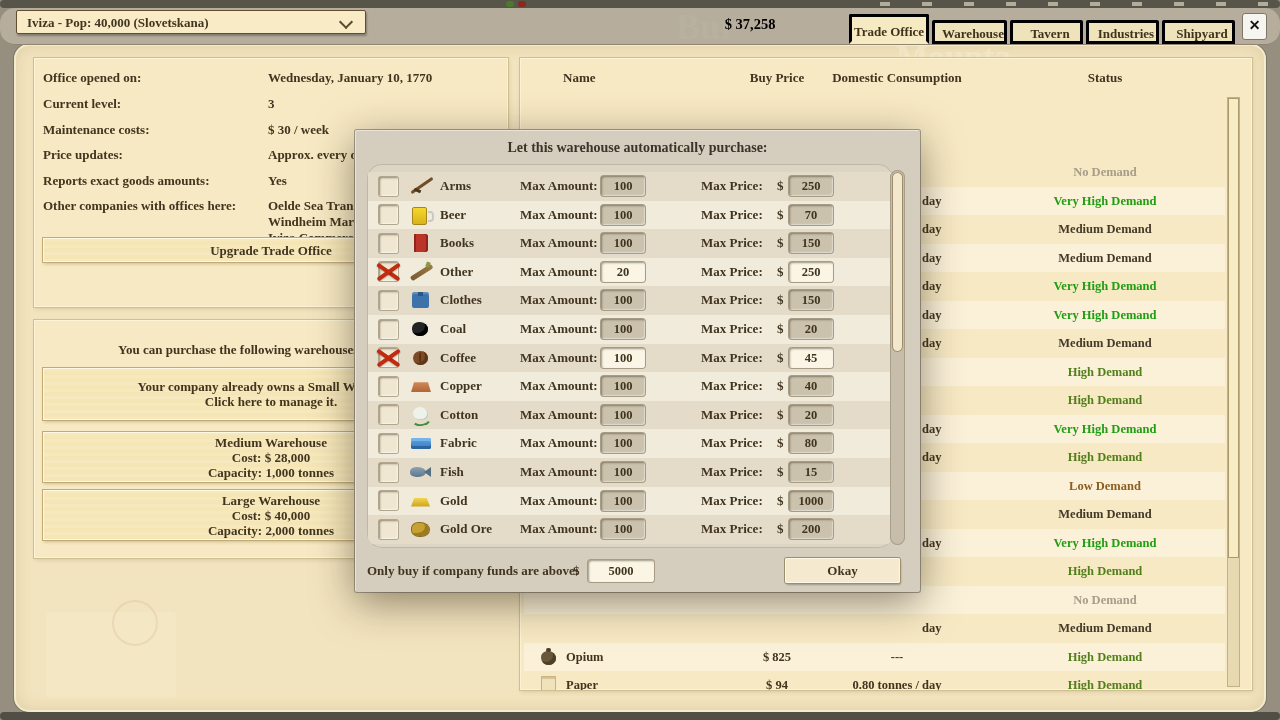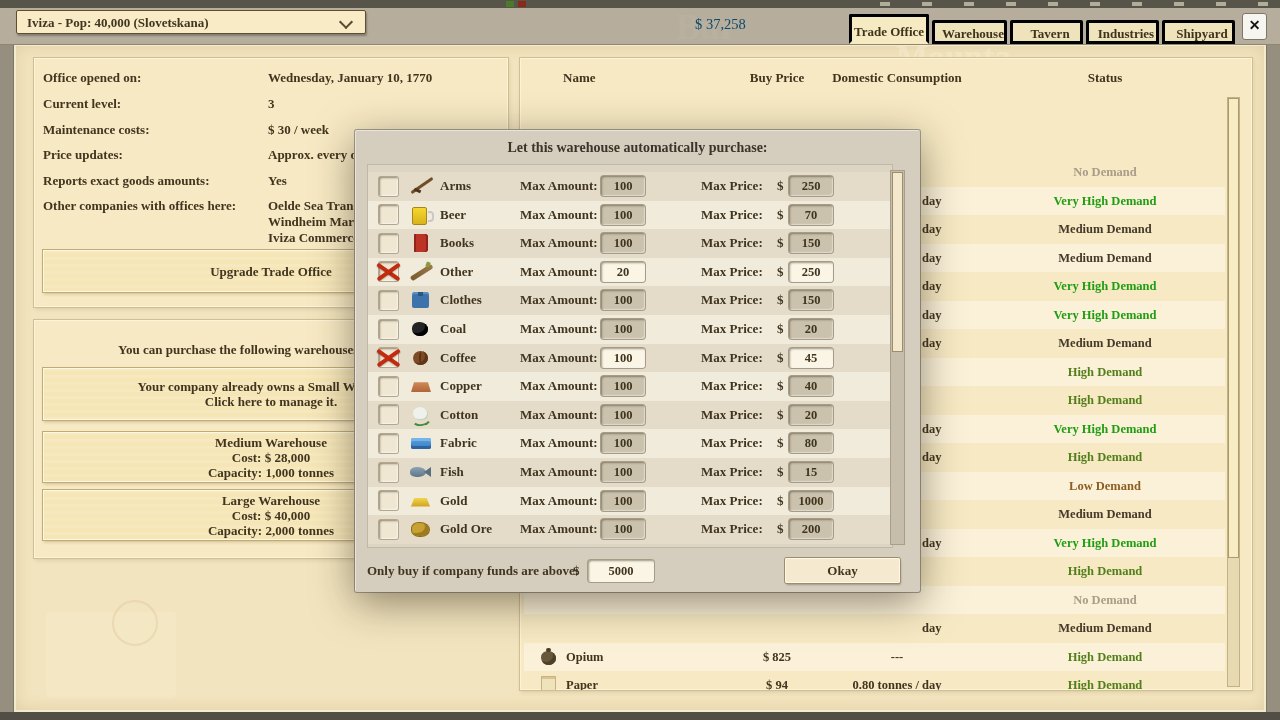--- a/index.html
+++ b/index.html
@@ -1,18 +1,18 @@
 <!DOCTYPE html>
 <html><head>
 <meta charset="utf-8">
 <style>
   html,body{margin:0;padding:0;}
   #screen{position:relative;width:1280px;height:720px;overflow:hidden;
     background:#968f80;font-family:"Liberation Serif","DejaVu Serif",serif;color:#41351f;}
-  .abs{position:absolute;}
+  .abs{position:absolute;border-radius:15px;}
 
   
   #top-sliver{left:0;top:0;width:1280px;height:8px;background:#57544a;}
   .sliver-tick{position:absolute;top:2px;width:10px;height:4px;background:#c9c2ae;opacity:.8;}
   #tick-green{left:506px;top:1px;width:8px;height:6px;background:#4a7a2a;}
   #tick-red{left:518px;top:1px;width:8px;height:6px;background:#8a2a1a;}
   #main-panel{left:14px;top:44px;width:1252px;height:668px;background:#f2e4be;
     box-shadow:inset 0 0 0 2px rgba(255,250,228,.55), 0 0 0 1px #7c7666, inset 0 0 18px rgba(120,90,40,.18);}
   #bottom-strip{left:0;top:712px;width:1280px;height:8px;background:#514e46;}
   .ghost-label{color:rgba(248,242,226,.5);font-weight:bold;pointer-events:none;}
@@ -21,42 +21,42 @@
   #ghost-circle{left:112px;top:600px;width:42px;height:42px;border:2px solid rgba(190,140,100,.16);border-radius:50%;}
   #ghost-block{left:46px;top:612px;width:130px;height:86px;background:rgba(255,244,220,.18);border-radius:4px;}
 
   
   #top-bar{left:0;top:8px;width:1280px;height:36px;background:rgba(184,175,158,.94);border-bottom:1px solid #8f8571;}
   #city-dropdown{left:16px;top:2px;width:350px;height:24px;background:#f8ebc6;
     border:1px solid #5f4e31;border-radius:2px;box-shadow:1px 2px 2px rgba(0,0,0,.28);
     font-size:13px;font-weight:bold;line-height:24px;padding-left:10px;box-sizing:border-box;cursor:pointer;}
   #city-chevron{position:absolute;right:14px;top:6px;width:8px;height:8px;
     border-right:2px solid #5a4a2e;border-bottom:2px solid #5a4a2e;transform:rotate(45deg);}
-  #money{left:695px;top:8px;width:110px;text-align:left;font-size:14.5px;font-weight:normal;color:#0c4a6e;}
+  #money{left:695px;top:8px;width:110px;text-align:center;font-size:14.5px;font-weight:bold;color:#000000;}
   .tab{position:absolute;background:#efe3bc;border:3px solid #000000;border-radius:2px 2px 0 0;
     text-align:center;font-weight:bold;font-size:13px;color:#3f331c;cursor:pointer;box-sizing:border-box;}
   .tab.inactive{top:12px;height:24px;line-height:22px;padding-left:7px;}
   .tab.active{top:6px;height:30px;line-height:30px;background:#f6eac3;border-bottom-color:#f6eac3;}
   #close-button{left:1242px;top:5px;width:23px;height:25px;background:#f7f5ef;border:1px solid #7c7668;
     border-radius:3px;text-align:center;line-height:24px;font-weight:bold;font-size:14px;color:#141414;cursor:pointer;}
 
   
   .panel{position:absolute;background:#f7e9c3;
     box-shadow:inset 0 0 0 1px #fdf4d8, 0 0 0 1px #d0bf93, 1px 2px 4px rgba(110,85,40,.18);}
   #office-panel{left:34px;top:58px;width:474px;height:249px;}
   #warehouse-panel{left:34px;top:320px;width:474px;height:238px;}
   .info-row{position:absolute;left:9px;width:460px;font-size:13px;font-weight:bold;}
   .info-label{display:inline-block;width:225px;vertical-align:top;}
   .info-value{display:inline-block;vertical-align:top;line-height:16px;}
   .wbtn{position:absolute;background:#f6e6b6;
     background-image:repeating-linear-gradient(180deg,rgba(255,255,255,.12) 0 3px,rgba(0,0,0,0) 3px 7px);
     box-shadow:inset 0 0 0 1px #fff8e0, 0 0 0 1px #c0ab78, 1px 2px 3px rgba(120,90,40,.3);
     display:flex;flex-direction:column;justify-content:center;text-align:center;
     font-weight:bold;font-size:13px;line-height:15px;cursor:pointer;}
-  #upgrade-btn{left:9px;top:192px;width:456px;height:42px;}
+  #upgrade-btn{left:9px;top:180px;width:456px;height:24px;}
   #wh-intro{left:84px;top:22px;font-size:13px;font-weight:bold;white-space:nowrap;}
   #wh-btn-0{left:9px;top:48px;width:456px;height:52px;}
   #wh-btn-1{left:9px;top:112px;width:456px;height:50px;}
   #wh-btn-2{left:9px;top:170px;width:456px;height:50px;}
 
   
   #table-panel{left:520px;top:58px;width:732px;height:632px;overflow:hidden;}
   .th{position:absolute;top:12px;font-size:13px;font-weight:bold;}
   .trow{position:absolute;left:4px;width:701px;height:28.5px;line-height:28.5px;font-size:12.5px;cursor:pointer;}
   .trow.alt{background:#fbf1d8;}

